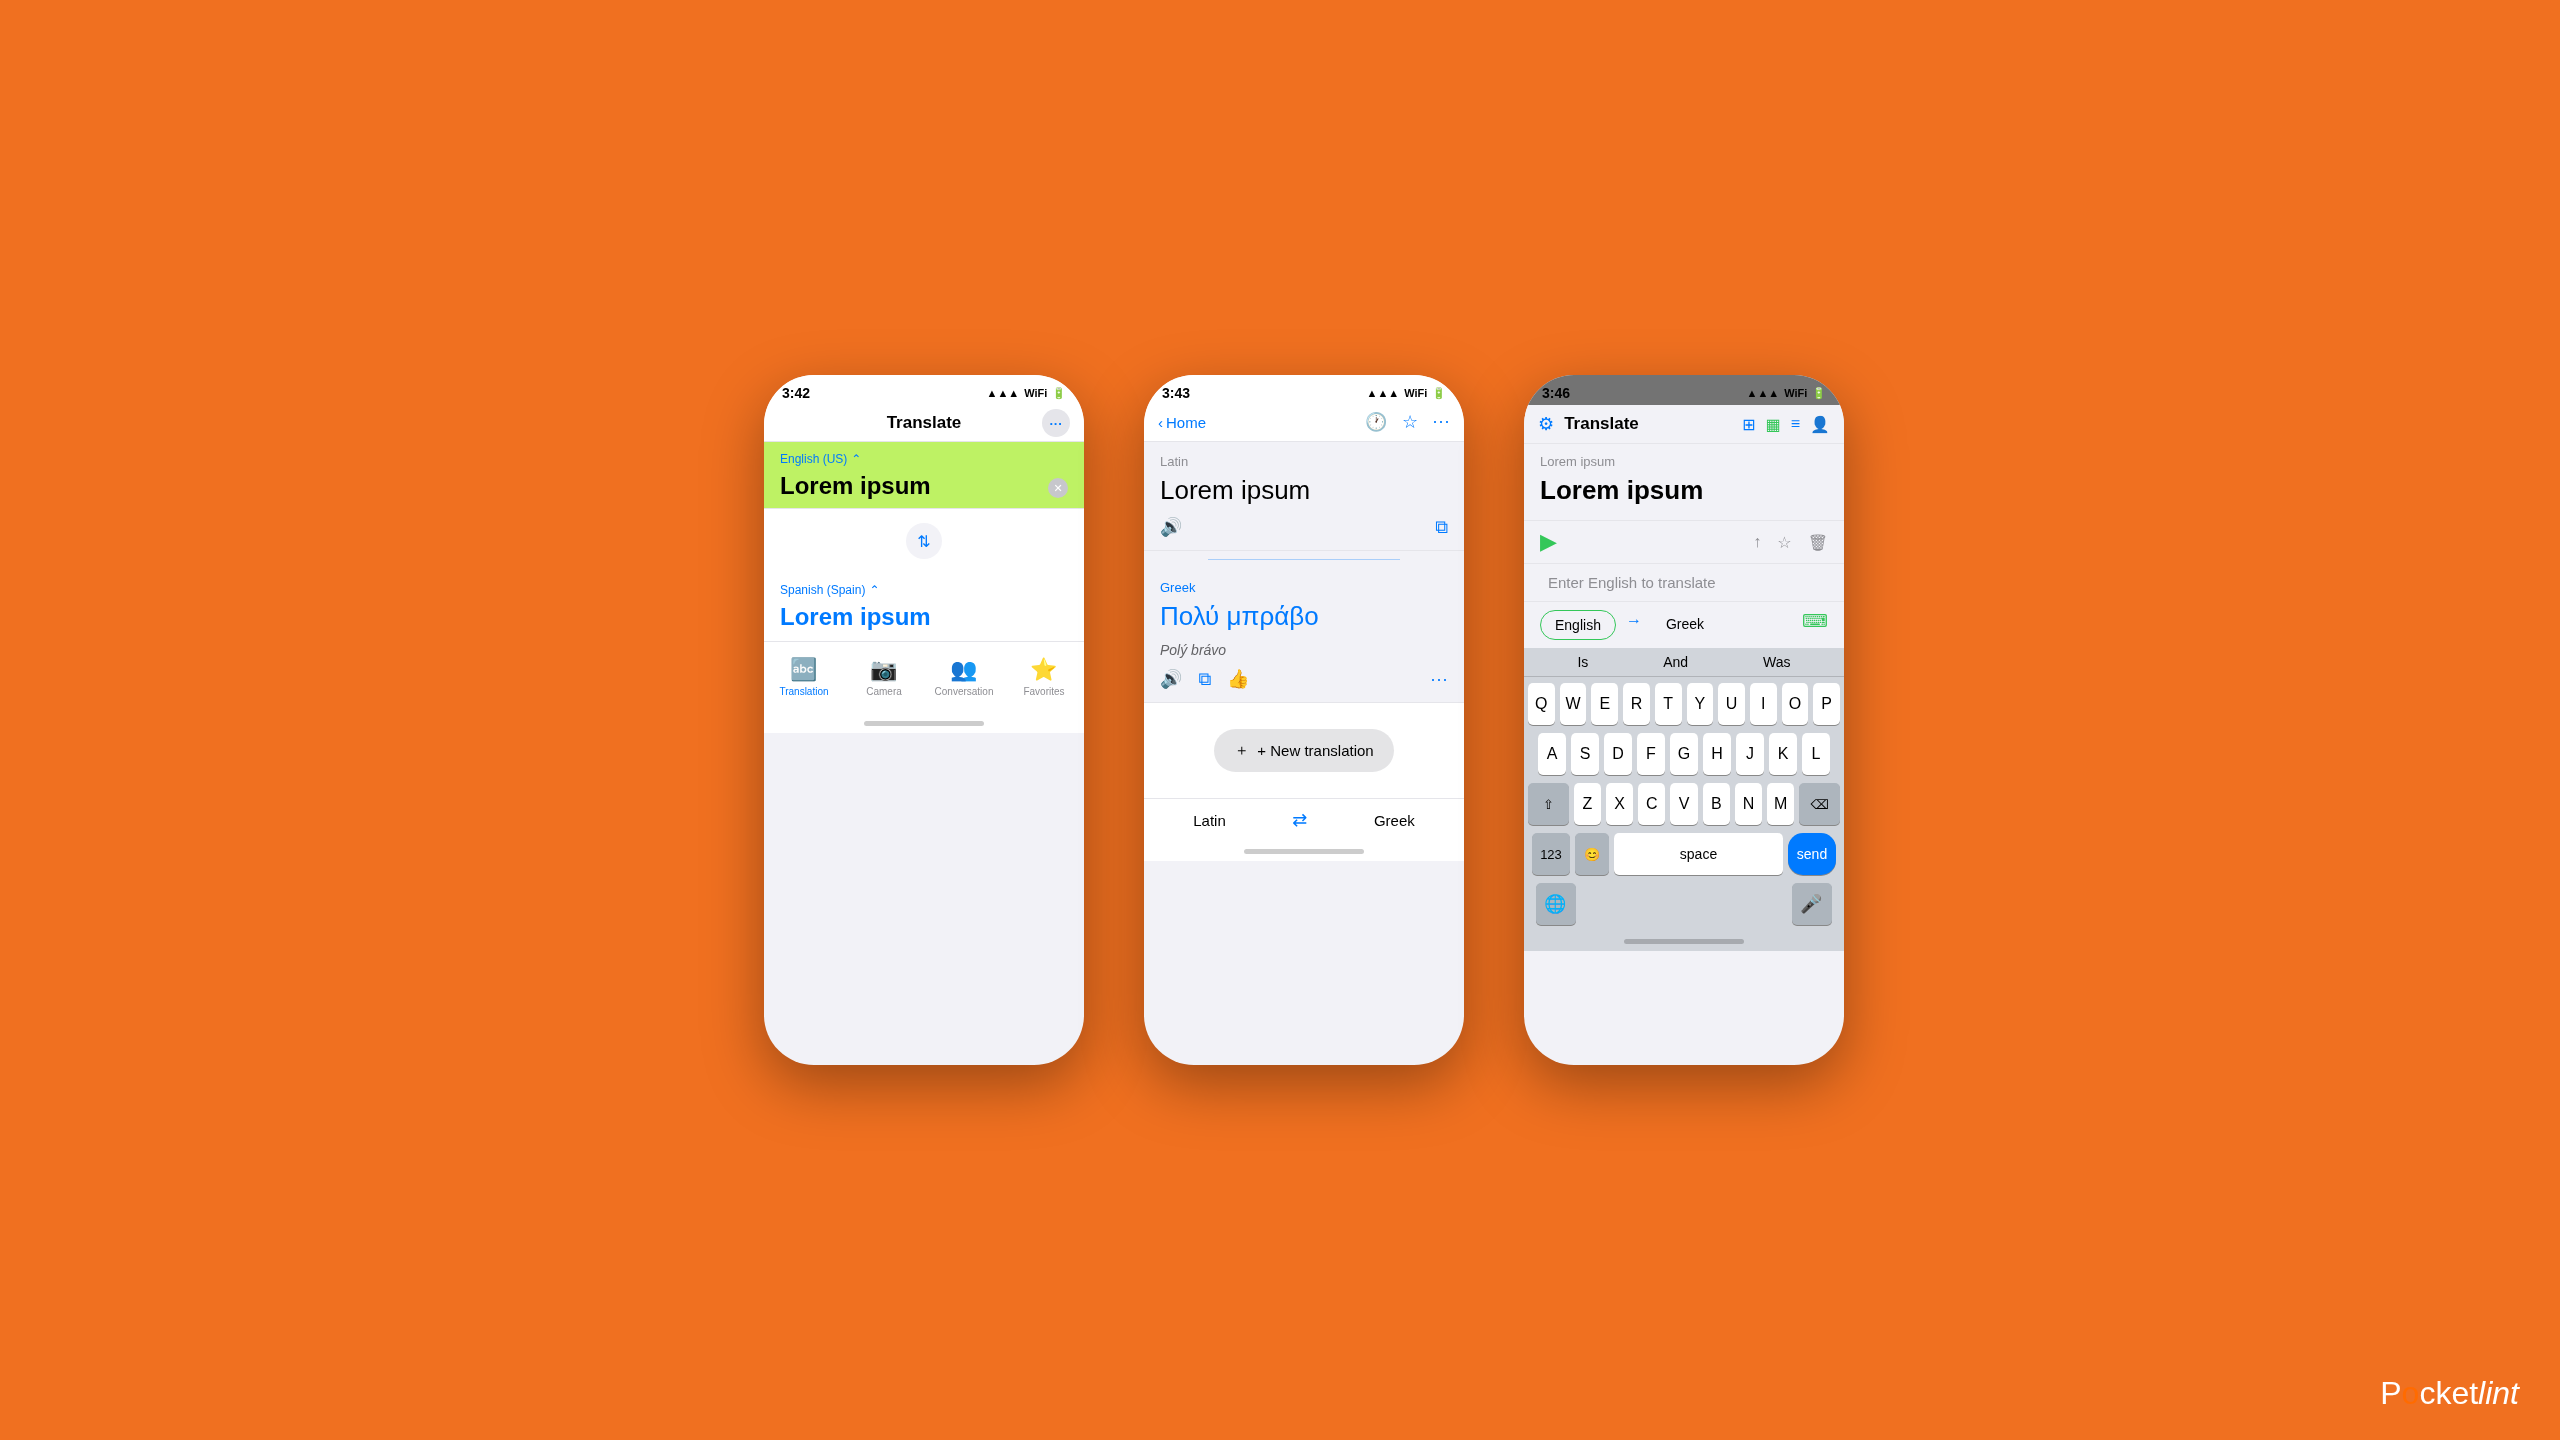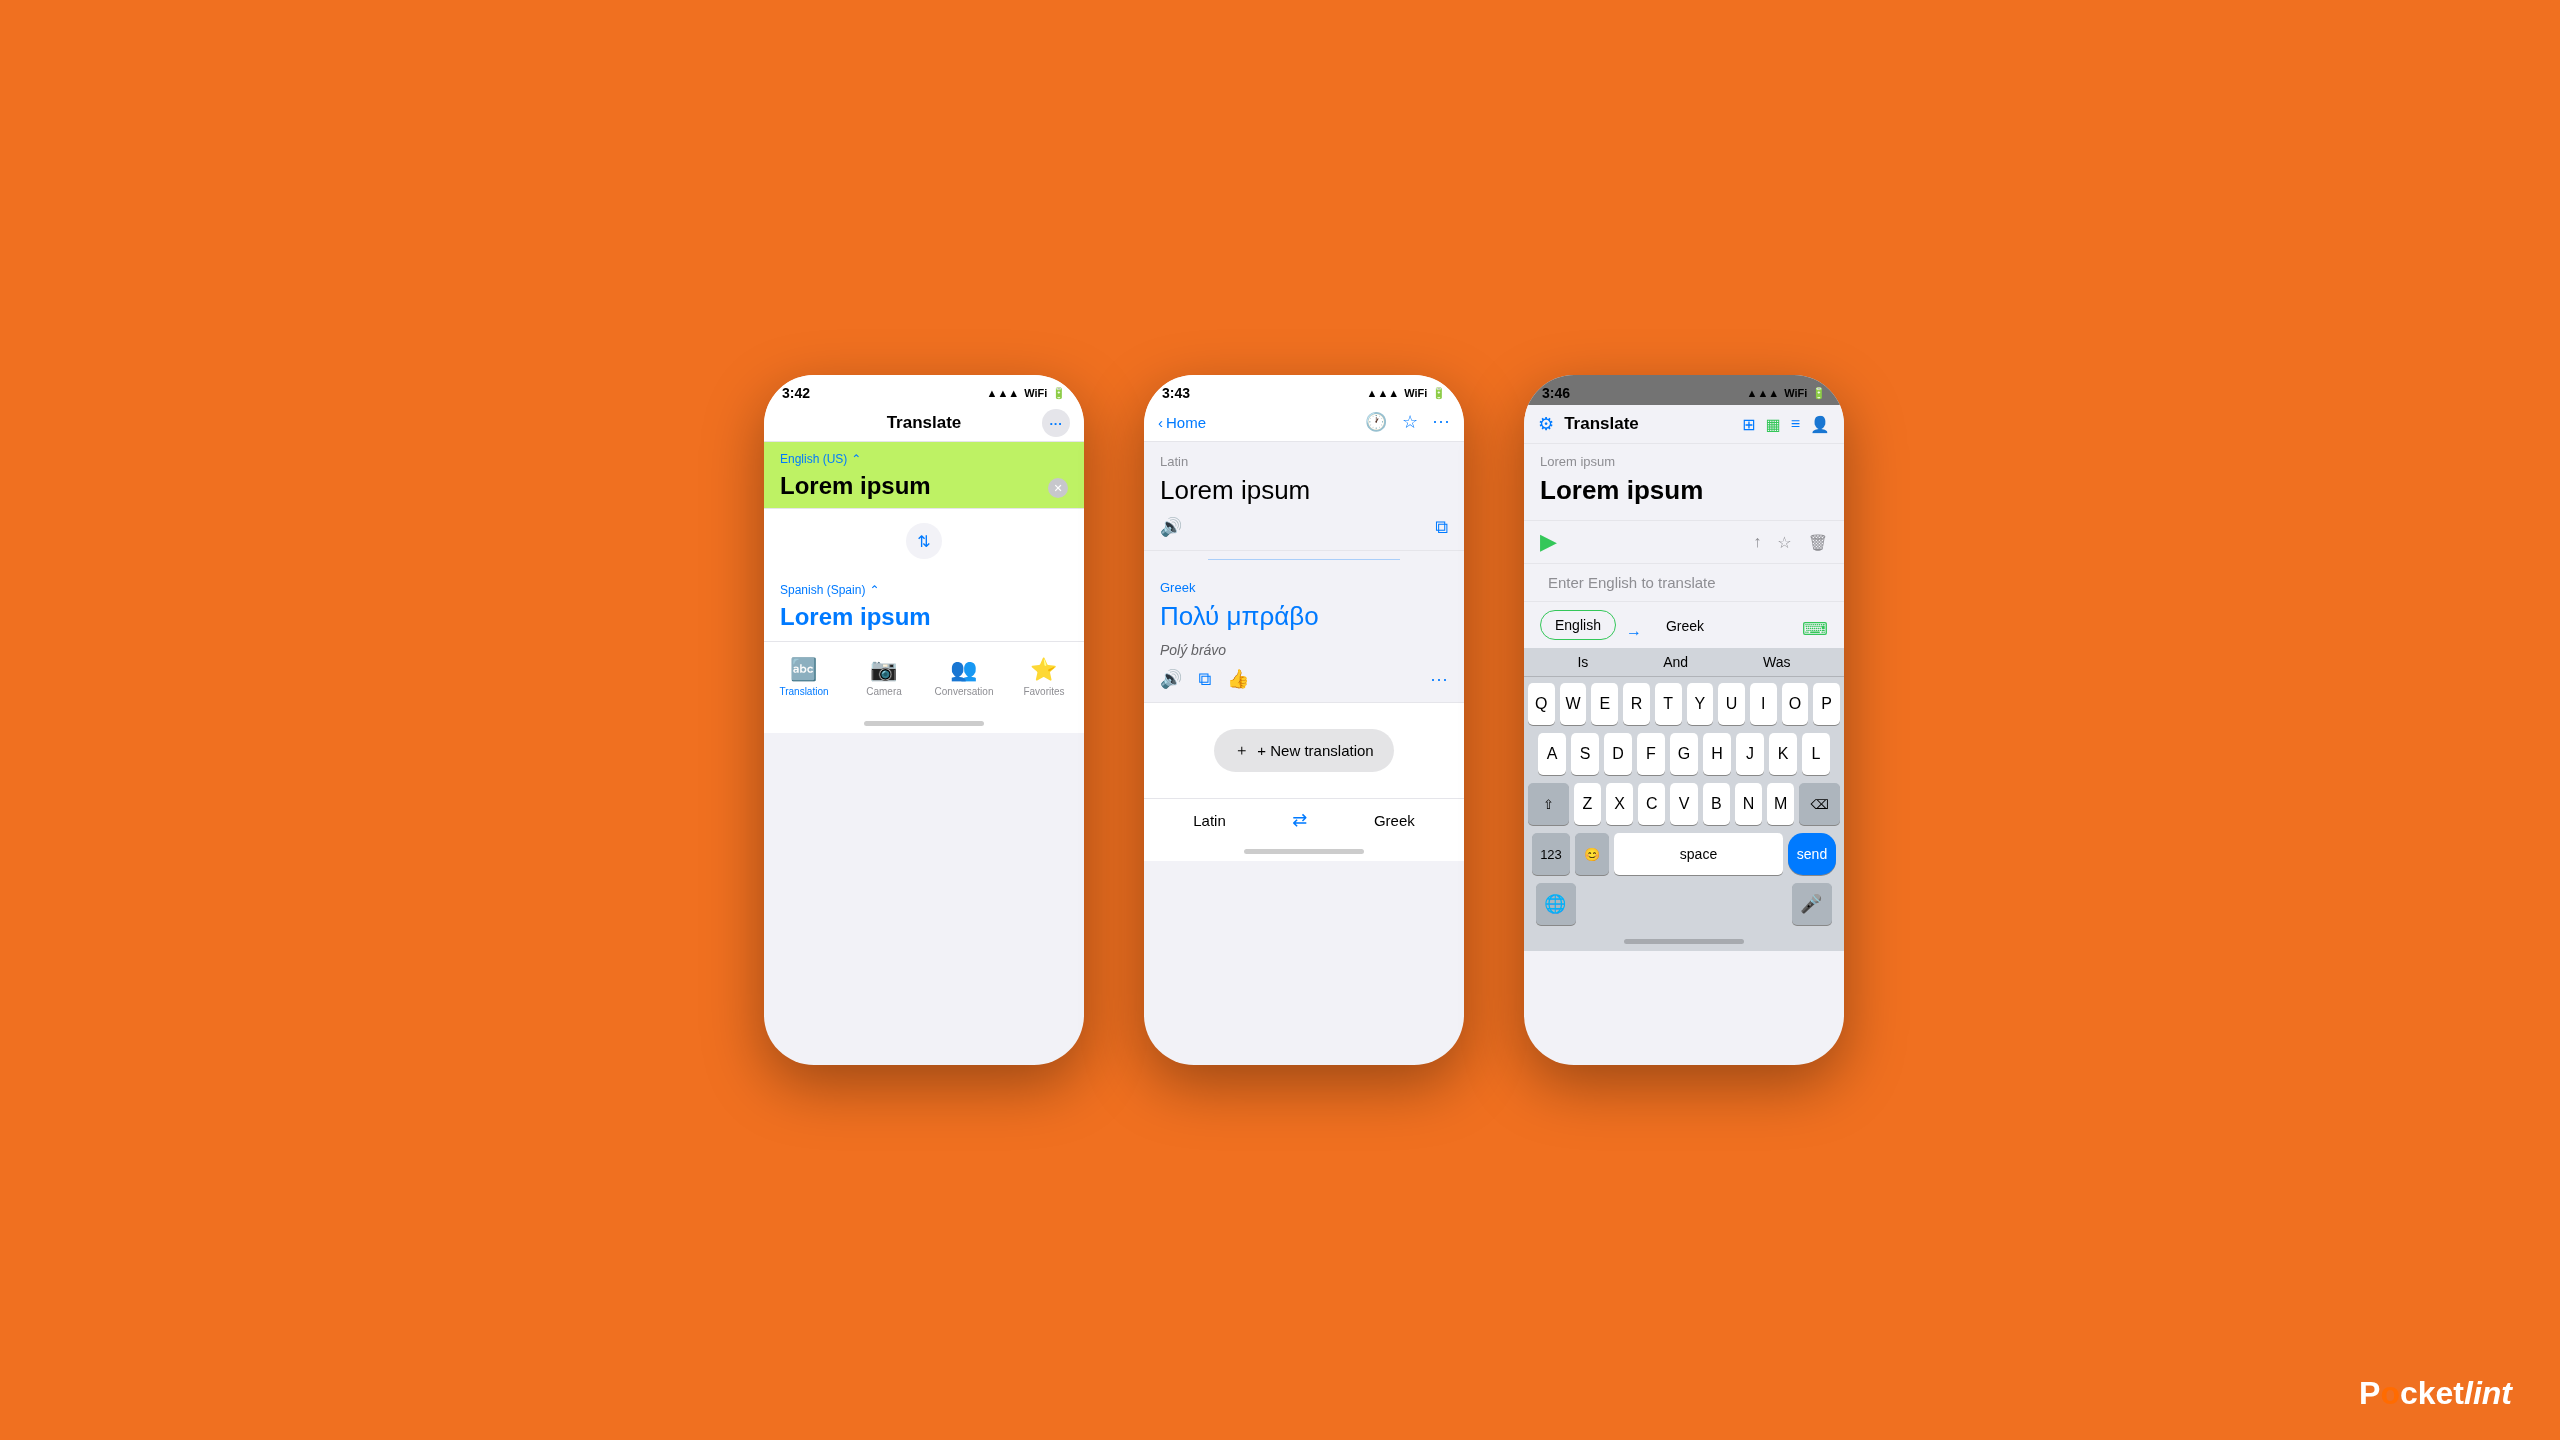--- a/index.html
+++ b/index.html
@@ -273,21 +273,21 @@
     .p3-action-icons { display: flex; gap: 16px; color: #8e8e93; font-size: 16px; }
     .p3-input-area {
       padding: 10px 16px;
       color: #8e8e93;
       font-size: 15px;
       flex: 0 0 auto;
       margin-left: 8px;
     }
     .lang-selector-row {
       display: flex;
-      align-items: flex-end;
+      align-items: flex-start;
       padding: 8px 16px;
       gap: 10px;
       border-top: 1px solid #e5e5ea;
     }
     .lang-pill-active {
       border: 1.5px solid #34C759;
       border-radius: 18px;
       padding: 6px 14px;
       font-size: 14px;
       font-weight: 500;
@@ -395,23 +395,23 @@
       align-items: center;
       justify-content: center;
       font-size: 18px;
       box-shadow: 0 1px 0 #888;
     }
 
     
     .watermark {
       position: absolute;
       bottom: 28px;
-      right: 48px;
+      right: 41px;
       font-size: 32px;
-      font-weight: 700;
+      font-weight: 400;
       color: white;
       text-align: center;
     }
     .watermark span { color: #ff6600; }
 
     
     .green-icon { color: #34C759; }
   </style>
 </head>
 <body>

